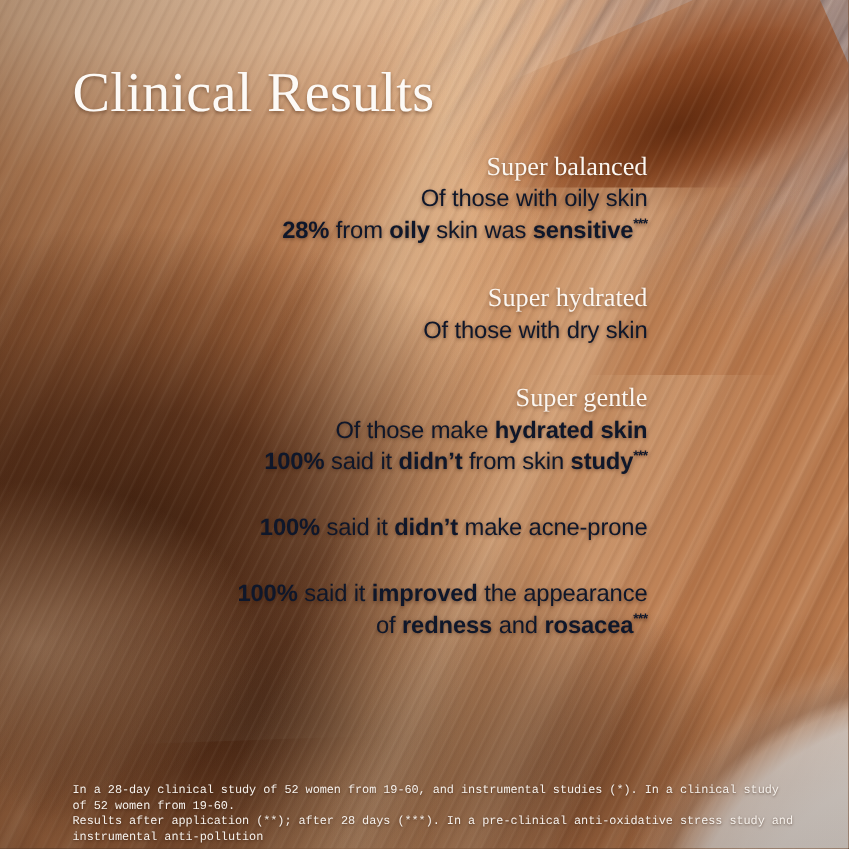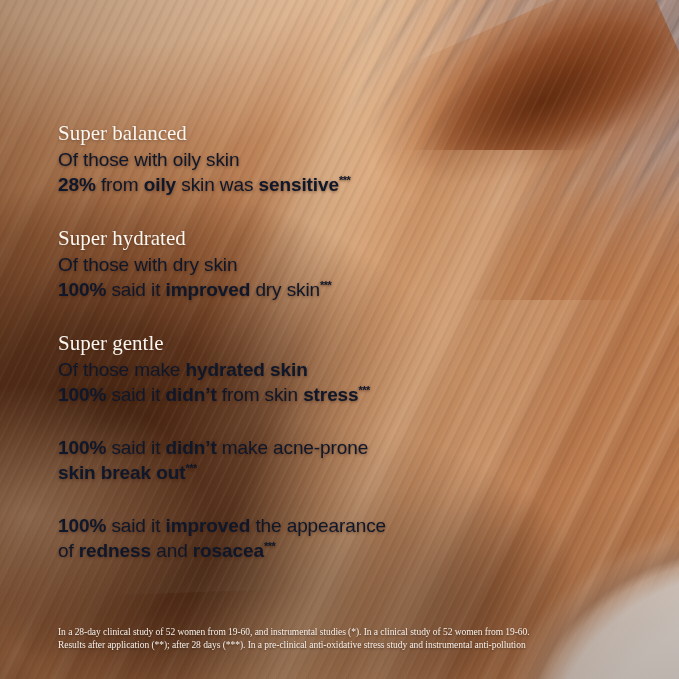--- a/index.html
+++ b/index.html
@@ -216,20 +216,21 @@
   }
 
   .blocks {
     position: absolute;
     left: 0;
     top: 120px;
     width: 460px;
   }
   .result-block {
     margin: 0 0 28px 0;
+    text-align: right;
   }
   .result-block:last-child { margin-bottom: 0; }
 
   .block-heading {
     font-family: "Liberation Serif", "DejaVu Serif", serif;
     font-weight: 400;
     font-size: 21px;
     line-height: 26px;
     color: #fbf6f0;
     text-shadow: 0 1px 3px rgba(60,28,12,0.45);
@@ -251,21 +252,21 @@
     vertical-align: super;
     line-height: 0;
     letter-spacing: -0.5px;
   }
 
   .footnote {
     position: absolute;
     left: 0;
     top: 626px;
     width: 578px;
-    font-family: Liberation Serif, serif;
+    font-family: Liberation Mono, monospace;
     font-size: 9.5px;
     line-height: 12.5px;
     color: #f7f2ed;
     text-shadow: 0 1px 2px rgba(50,24,10,0.55);
     letter-spacing: -0.05px;
   }
 </style>
 </head>
 <body>
 
@@ -284,44 +285,43 @@
   <div class="bg-layer" id="bg-ribbon-a"></div>
   <div class="bg-layer" id="bg-ribbon-b"></div>
   <div class="bg-layer" id="bg-lobe-bottomleft"></div>
   <div class="bg-layer" id="bg-grain"></div>
   <div class="bg-layer" id="bg-corner-cream"></div>
   <div class="bg-layer" id="bg-corner-cream-edge"></div>
   <div class="bg-layer" id="bg-vignette"></div>
 
   <div id="content">
 
+    <h1 class="page-title">Clinical Results</h1>
 
     <div class="blocks">
 
       <div class="result-block">
         <div class="block-heading">Super balanced</div>
         <div class="block-line"><span>Of those with oily skin</span></div>
         <div class="block-line"><b>28%</b><span> from </span><b>oily</b><span> skin was </span><b>sensitive</b><sup>***</sup></div>
       </div>
 
       <div class="result-block">
         <div class="block-heading">Super hydrated</div>
         <div class="block-line"><span>Of those with dry skin</span></div>
-        <div class="block-line"><b>100%</b><span> said it </span><b>improved</b><span> dry skin</span><sup>***</sup></div>
       </div>
 
       <div class="result-block">
         <div class="block-heading">Super gentle</div>
         <div class="block-line"><span>Of those make </span><b>hydrated skin</b></div>
-        <div class="block-line"><b>100%</b><span> said it </span><b>didn’t</b><span> from skin </span><b>stress</b><sup>***</sup></div>
+        <div class="block-line"><b>100%</b><span> said it </span><b>didn’t</b><span> from skin </span><b>study</b><sup>***</sup></div>
       </div>
 
       <div class="result-block">
         <div class="block-line"><b>100%</b><span> said it </span><b>didn’t</b><span> make acne-prone</span></div>
-        <div class="block-line"><b>skin break out</b><sup>***</sup></div>
       </div>
 
       <div class="result-block">
         <div class="block-line"><b>100%</b><span> said it </span><b>improved</b><span> the appearance</span></div>
         <div class="block-line"><span>of </span><b>redness</b><span> and </span><b>rosacea</b><sup>***</sup></div>
       </div>
 
     </div>
 
     <div class="footnote">

